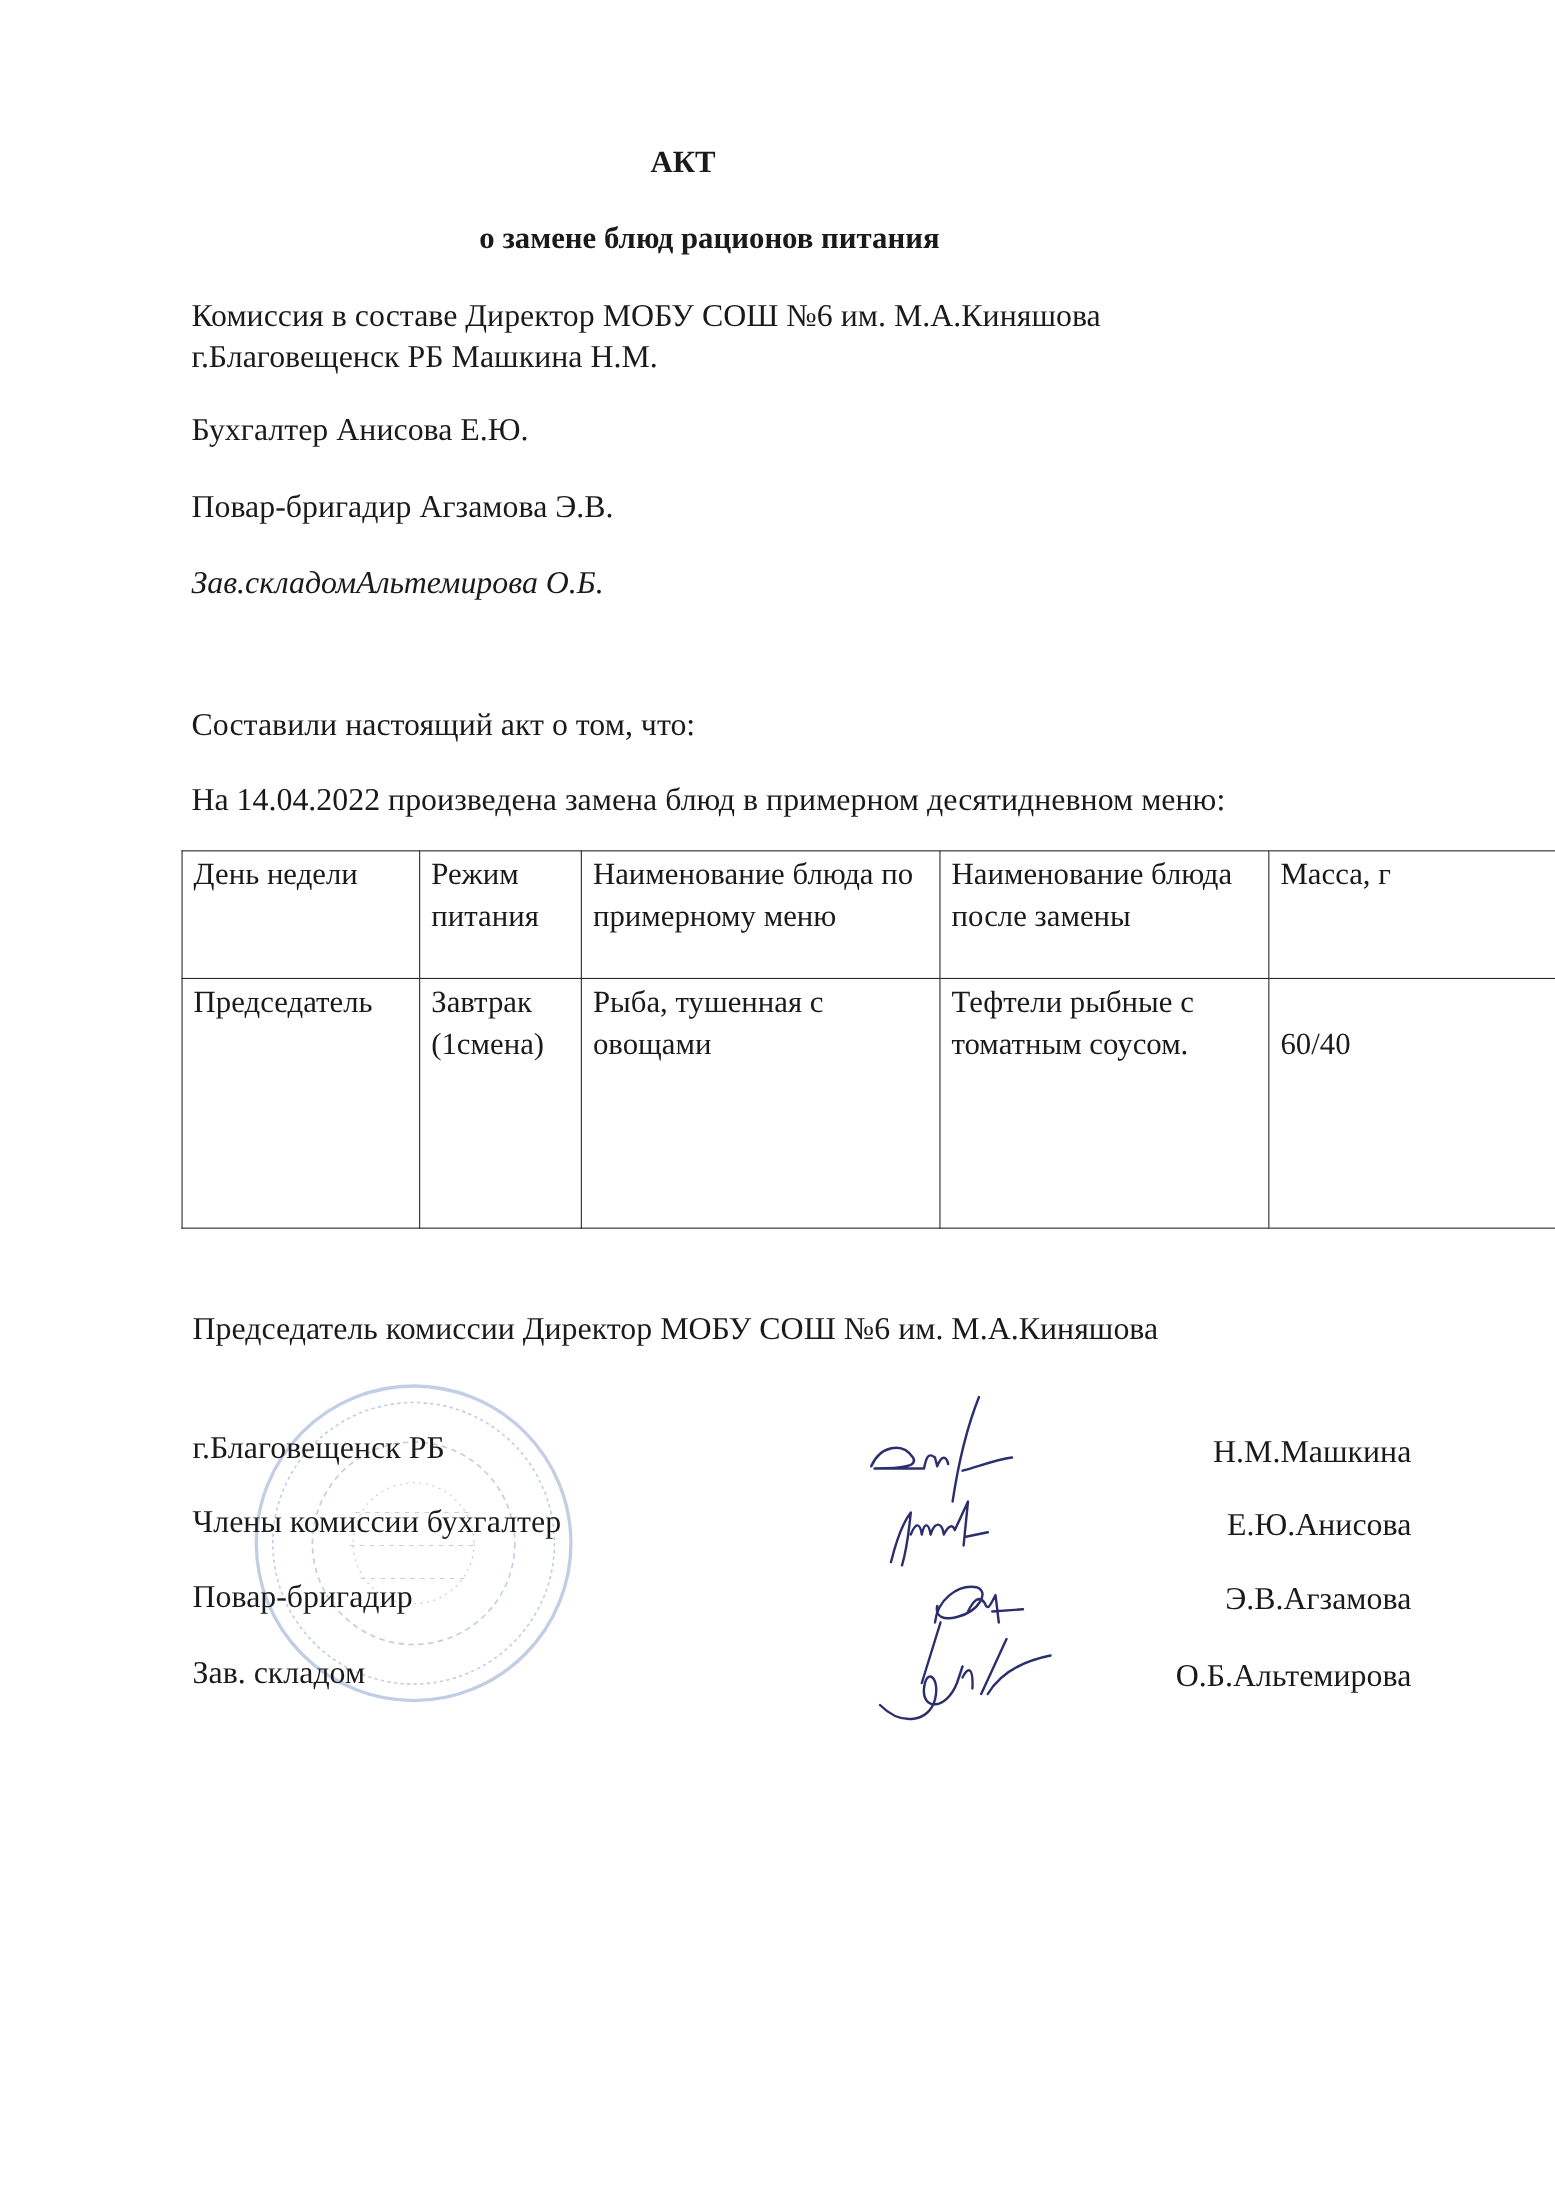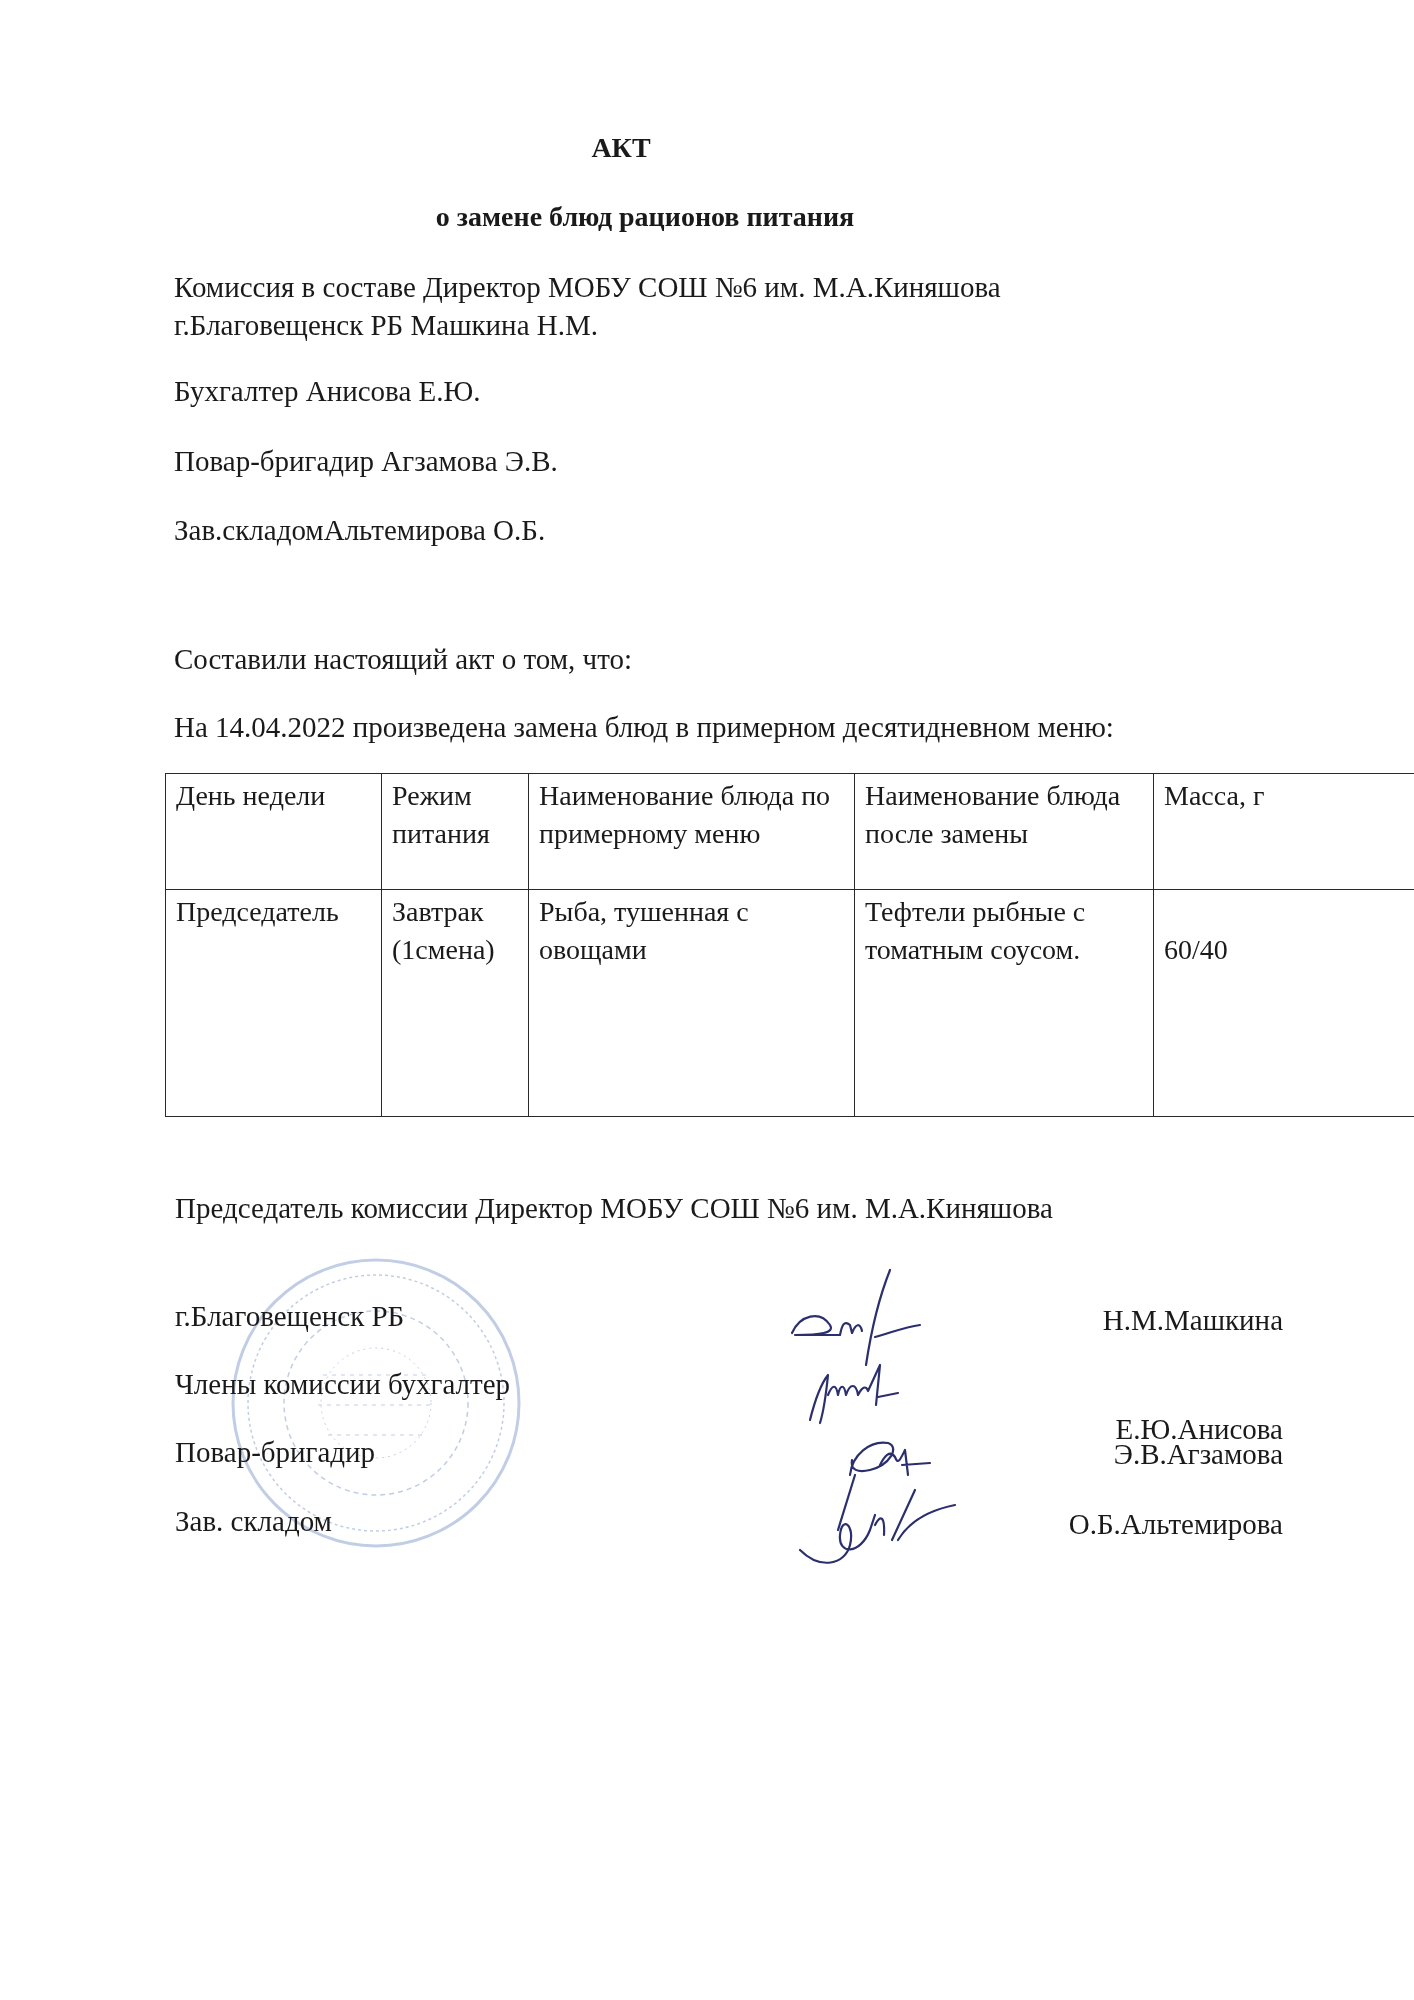--- a/index.html
+++ b/index.html
@@ -30,21 +30,21 @@
 </head>
 <body>
 
 <div class="abs title" style="top:132px;">АКТ</div>
 <div class="abs title" style="top:201px;margin-left:24px;">о замене блюд рационов питания</div>
 
 <div class="abs p" style="top:268px;">Комиссия в составе Директор МОБУ СОШ №6 им. М.А.Киняшова</div>
 <div class="abs p" style="top:306px;">г.Благовещенск РБ Машкина Н.М.</div>
 <div class="abs p" style="top:372px;">Бухгалтер Анисова Е.Ю.</div>
 <div class="abs p" style="top:442px;">Повар-бригадир Агзамова Э.В.</div>
-<div class="abs p" style="top:511px;">Зав.складомАльтемирова О.Б.</div>
+<div class="abs p" style="top:511px;font-style:italic;">Зав.складомАльтемирова О.Б.</div>
 
 <div class="abs p" style="top:640px;">Составили настоящий акт о том, что:</div>
 <div class="abs p" style="top:708px;">На 14.04.2022 произведена  замена блюд в примерном десятидневном меню:</div>
 
 <table class="menu">
   <tbody>
       <tr>
     <th class="c1">День недели</th>
     <th class="c2">Режим питания</th>
     <th class="c3">Наименование блюда по примерному меню</th>
@@ -71,21 +71,21 @@
     <circle cx="148" cy="148" r="55" stroke-width="1" stroke-dasharray="2 4"></circle>
     <path d="M95 120 L200 120 M90 150 L205 150 M100 180 L195 180" stroke-width="1" stroke-dasharray="4 5"></path>
   </g>
 </svg>
 
 <div class="abs sign-l" style="top:1192px;">Председатель комиссии Директор МОБУ СОШ №6 им. М.А.Киняшова</div>
 <div class="abs sign-l" style="top:1300px;">г.Благовещенск РБ</div>
 <div class="abs sign-r" style="top:1304px;">Н.М.Машкина</div>
 
 <div class="abs sign-l" style="top:1368px;">Члены комиссии бухгалтер</div>
-<div class="abs sign-r" style="top:1370px;margin-top:43px;">Е.Ю.Анисова</div>
+<div class="abs sign-r" style="top:1370px;">Е.Ю.Анисова</div>
 
 <div class="abs sign-l" style="top:1436px;">Повар-бригадир</div>
 <div class="abs sign-r" style="top:1438px;">Э.В.Агзамова</div>
 
 <div class="abs sign-l" style="top:1505px;">Зав. складом</div>
 <div class="abs sign-r" style="top:1508px;">О.Б.Альтемирова</div>
 
 <svg class="sig" style="left:780px;top:1265px;" width="230" height="310" viewBox="0 0 230 310">
   <g fill="none" stroke="#2b2f6e" stroke-width="2.2" stroke-linecap="round" stroke-linejoin="round">
 

